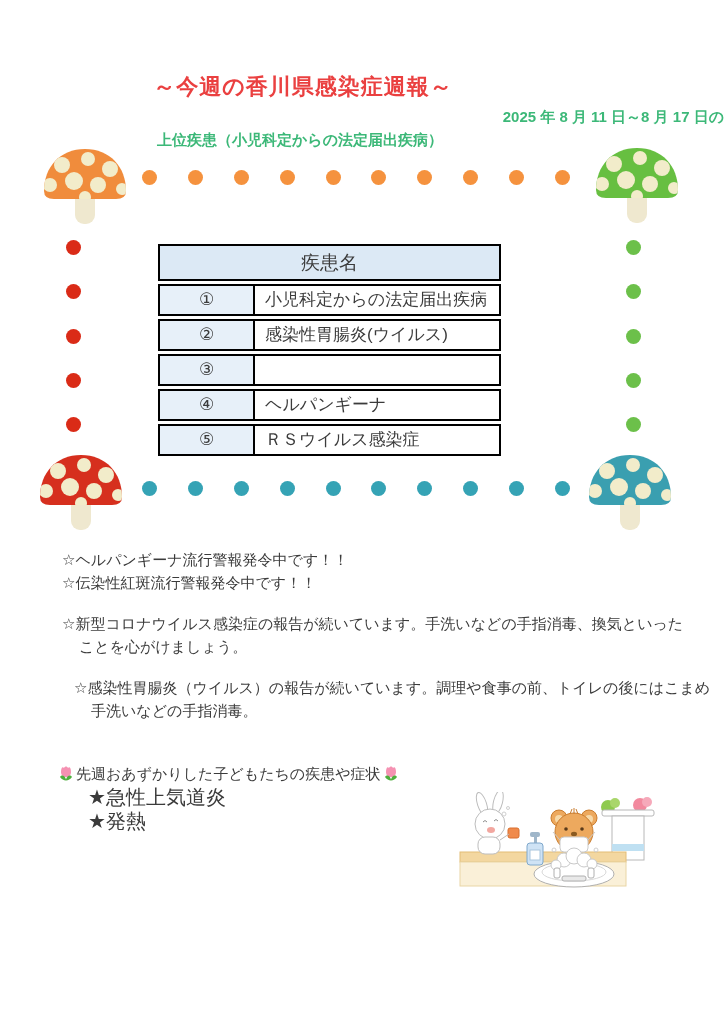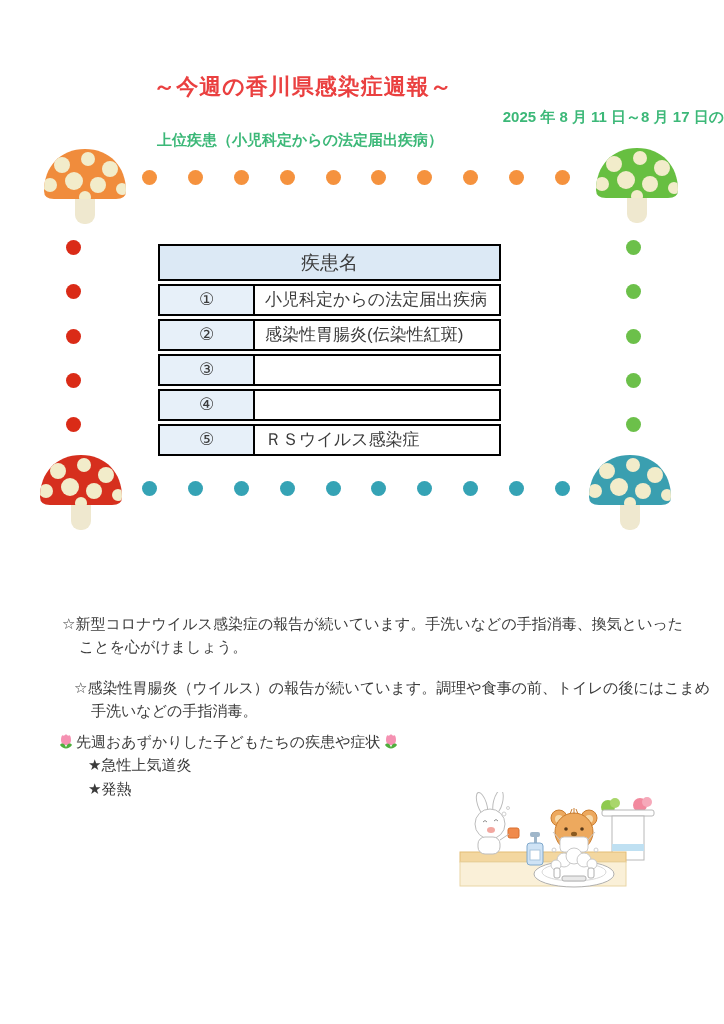--- a/index.html
+++ b/index.html
@@ -40,24 +40,24 @@
   .t-disease{flex:1;background:#fff;font-size:17px;line-height:28px;padding-left:10px;}
 
   
   .textline{font-size:15px;line-height:23px;white-space:pre;}
   #alerts{position:absolute;left:62px;top:548px;}
   .notice{position:absolute;left:62px;}
   #notice-0{top:612px;}
   #notice-1{top:676px;margin-left:12px;}
   .notice .cont{padding-left:17px;}
 
-  #children{position:absolute;left:56px;top:730px;}
+  #children{position:absolute;left:56px;top:762px;}
   .child-head{display:flex;align-items:center;font-size:15px;line-height:23px;}
   .tulip{width:16px;height:17px;display:inline-block;margin:0 2px;}
-  .child-item{font-size:15px;line-height:24px;padding-left:32px;}
+  .child-item{font-size:20px;line-height:24px;padding-left:32px;}
 
   
   #illustration{position:absolute;left:456px;top:792px;width:208px;height:102px;}
 </style>
 </head>
 <body>
 
 <div id="page">
 
   <div class="title" style="color: rgb(234, 64, 64);">～今週の香川県感染症週報～</div>
@@ -173,36 +173,39 @@
 
   <div class="rank-table">
     <div class="t-header">疾患名</div>
     <div id="table-rows">
         <div class="t-row">
           <div class="t-num">①</div>
           <div class="t-disease">小児科定からの法定届出疾病</div>
         </div>
         <div class="t-row">
           <div class="t-num">②</div>
-          <div class="t-disease">感染性胃腸炎(伝染性紅斑)</div>
+          <div class="t-disease">感染性胃腸炎(ウイルス)</div>
         </div>
         <div class="t-row">
           <div class="t-num">③</div>
         </div>
         <div class="t-row">
           <div class="t-num">④</div>
+          <div class="t-disease">ヘルパンギーナ</div>
         </div>
         <div class="t-row">
           <div class="t-num">⑤</div>
           <div class="t-disease">ＲＳウイルス感染症</div>
         </div>
       </div>
   </div>
 
   <div id="alerts">
+    <div class="textline">☆ヘルパンギーナ流行警報発令中です！！</div>
+    <div class="textline">☆伝染性紅斑流行警報発令中です！！</div>
   </div>
 
   <div id="notice-0" class="notice">
     <div class="textline">☆新型コロナウイルス感染症の報告が続いています。手洗いなどの手指消毒、換気といった</div>
     <div class="textline cont">ことを心がけましょう。</div>
   </div>
   <div id="notice-1" class="notice">
     <div class="textline">☆感染性胃腸炎（ウイルス）の報告が続いています。調理や食事の前、トイレの後にはこまめ</div>
     <div class="textline cont">手洗いなどの手指消毒。</div>
   </div>

